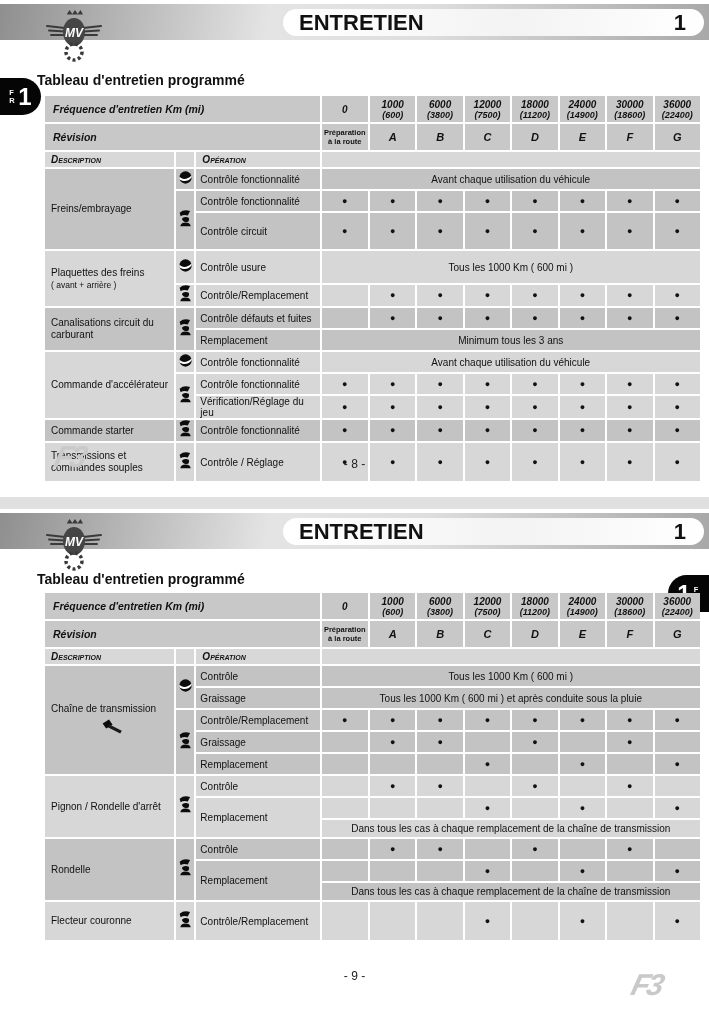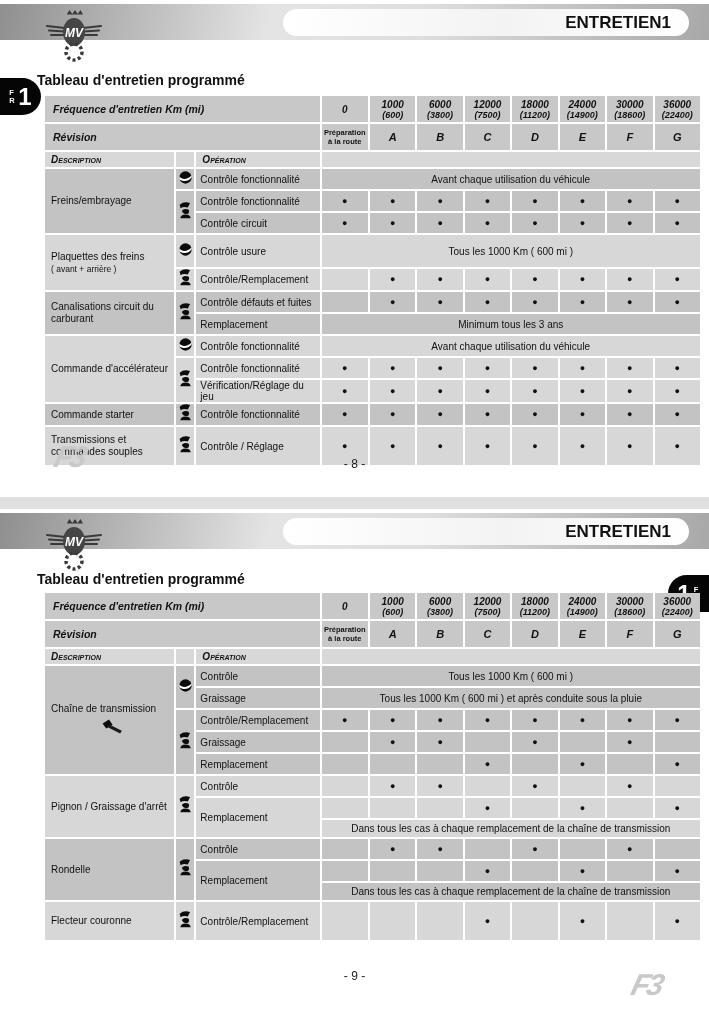--- a/index.html
+++ b/index.html
@@ -5,23 +5,23 @@
   html,body{margin:0;padding:0;}
   body{width:709px;background:#e8e8e8;font-family:"Liberation Sans",sans-serif;-webkit-font-smoothing:antialiased;}
   .page{position:relative;width:709px;background:#ffffff;overflow:hidden;}
   #pg8{height:497px;}
   #pg9{height:515px;}
   .pgap{height:12px;background:#e0e0e0;}
 
   
   .hbar{position:absolute;left:0;top:4px;width:709px;height:36px;
         background:linear-gradient(100deg,#8f8f8f 0%,#e4e4e4 38%,#dedede 60%,#a8a8a8 100%);}
-  .pill{position:absolute;left:283px;right:20px;top:9px;height:27px;background:linear-gradient(to right,#ffffff,#f3f3f3 55%,#ffffff);
-        border-radius:14px;display:flex;justify-content:flex-end;align-items:center;
-        padding:0 18px 0 16px;font-size:17px;font-weight:bold;color:#111;}
+  .pill{position:absolute;left:283px;right:5px;top:9px;height:27px;background:linear-gradient(to right,#ffffff,#f3f3f3 55%,#ffffff);
+        border-radius:14px;display:flex;justify-content:space-between;align-items:center;
+        padding:0 18px 0 16px;font-size:22px;font-weight:bold;color:#111;}
   .mvlogo{position:absolute;left:44px;top:5px;}
 
   
   .ltab{position:absolute;left:0;top:78px;width:41px;height:37px;background:#050505;border-radius:0 19px 19px 0;
         color:#fff;display:flex;align-items:center;justify-content:center;gap:3px;}
   .rtab{position:absolute;right:0;top:66px;width:41px;height:37px;background:#050505;border-radius:19px 0 0 19px;
         color:#fff;display:flex;align-items:center;justify-content:center;gap:3px;}
   .vfr{display:flex;flex-direction:column;font-size:7.5px;font-weight:bold;line-height:7.5px;letter-spacing:.5px;}
   .bignum{font-size:24px;font-weight:bold;line-height:24px;}
 
@@ -179,21 +179,21 @@
       <td class="op dk">Contrôle fonctionnalité</td>
       <td class="b dk">●</td>
           <td class="b dk">●</td>
           <td class="b dk">●</td>
           <td class="b dk">●</td>
           <td class="b dk">●</td>
           <td class="b dk">●</td>
           <td class="b dk">●</td>
           <td class="b dk">●</td>
     </tr>
-    <tr style="height:20px">
+    <tr style="height:36px">
       <td class="op dk">Contrôle circuit</td>
       <td class="b dk">●</td>
           <td class="b dk">●</td>
           <td class="b dk">●</td>
           <td class="b dk">●</td>
           <td class="b dk">●</td>
           <td class="b dk">●</td>
           <td class="b dk">●</td>
           <td class="b dk">●</td>
     </tr>
@@ -484,21 +484,21 @@
           <td class="b dk"></td>
           <td class="b dk"></td>
           <td class="b dk">●</td>
           <td class="b dk"></td>
           <td class="b dk">●</td>
           <td class="b dk"></td>
           <td class="b dk">●</td>
     </tr>
 
     <tr style="height:20px">
-      <td rowspan="3" class="desc lt">Pignon / Graissage d'arrêt</td>
+      <td rowspan="3" class="desc lt">Pignon / Rondelle d'arrêt</td>
       <td rowspan="3" class="ic lt"><svg width="13" height="17" viewBox="0 0 20 26">
               <path d="M1 4 Q8 -2 17 1.5 L13.5 8.5 Q7 6.5 2.5 9.5 Z" fill="#0c0c0c"></path>
               <path d="M5 12.5 Q10 9 15 12 Q16.5 15 14.5 17.5 Q9.5 20 6 16.5 Q4 14.5 5 12.5 Z" fill="#0c0c0c"></path>
               <path d="M2 25 Q2.5 19 10 19 Q17.5 19 18 25 Z" fill="#0c0c0c"></path>
             </svg></td>
       <td class="op lt">Contrôle</td>
       <td class="b lt"></td>
           <td class="b lt">●</td>
           <td class="b lt">●</td>
           <td class="b lt"></td>

